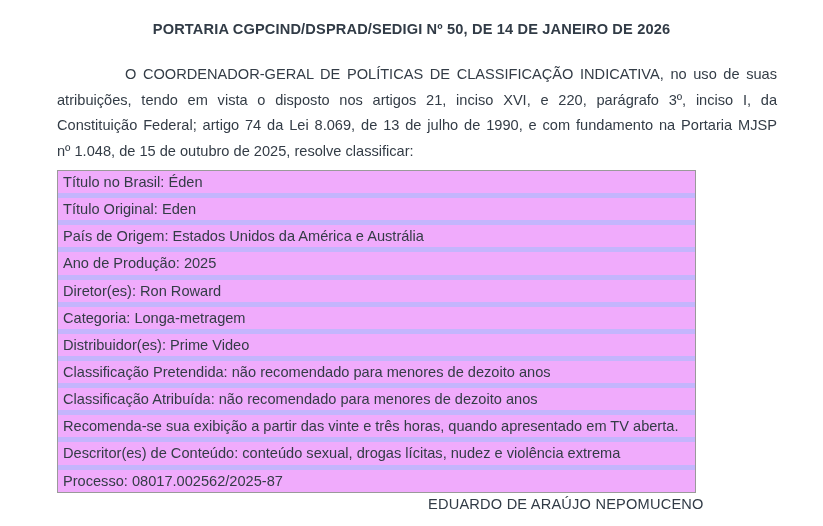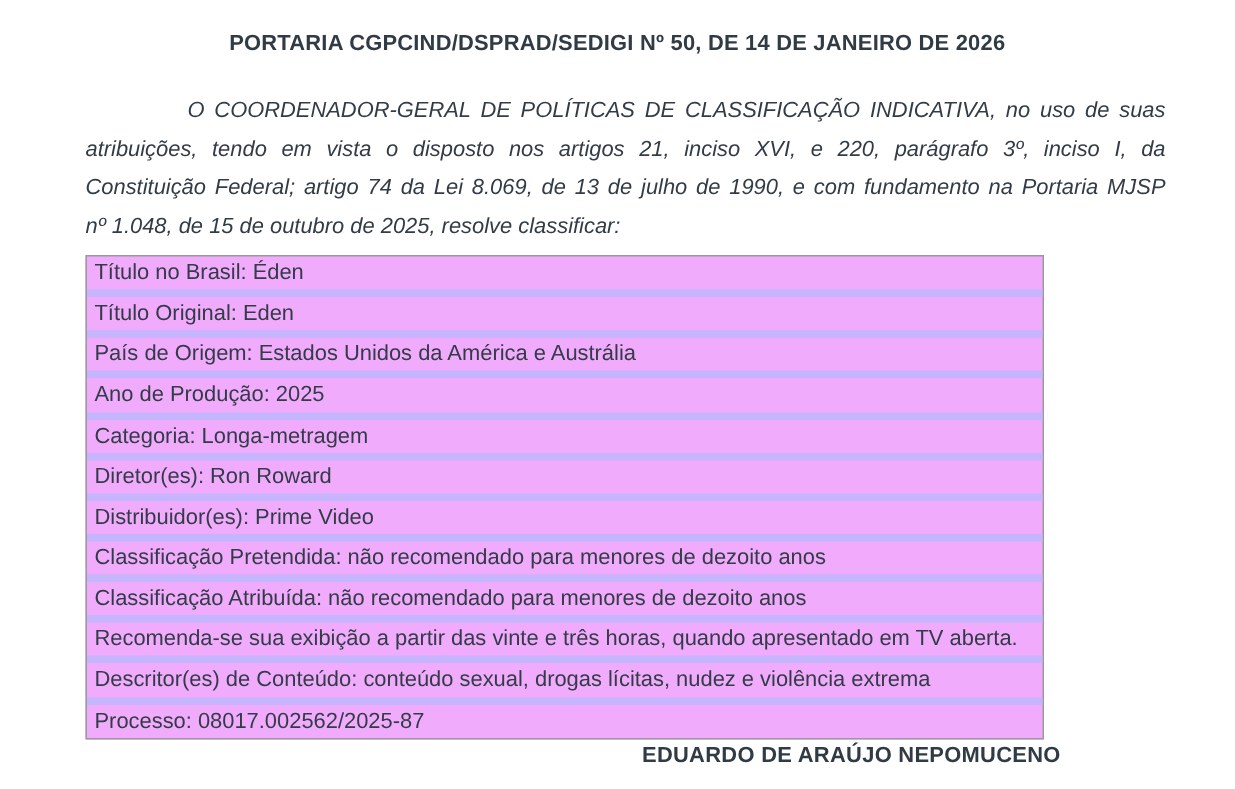--- a/index.html
+++ b/index.html
@@ -31,21 +31,20 @@
   }
   .preamble {
     position: absolute;
     top: 62px;
     left: 57px;
     width: 720px;
     margin: 0;
     font-size: 14.6px;
     line-height: 25.6px;
     color: #333c46;
-    font-style: italic;
   }
   .preamble .pline {
     display: block;
     text-align: justify;
     text-align-last: justify;
   }
   .preamble .pline.first {
     text-indent: 68px;
   }
   .preamble .pline.last {
@@ -72,21 +71,21 @@
   }
   .trow:first-child {
     border-top: none;
   }
   .signature {
     position: absolute;
     top: 496px;
     left: 428px;
     margin: 0;
     font-size: 14.6px;
-    font-weight: bold;
+    font-weight: normal;
     letter-spacing: 0.2px;
     white-space: nowrap;
     color: #313b46;
   }
 </style>
 </head>
 <body>
 
 <div class="page">
 
@@ -97,22 +96,22 @@
     <span class="pline">atribuições, tendo em vista o disposto nos artigos 21, inciso XVI, e 220, parágrafo 3º, inciso I, da</span>
     <span class="pline">Constituição Federal; artigo 74 da Lei 8.069, de 13 de julho de 1990, e com fundamento na Portaria MJSP</span>
     <span class="pline last">nº 1.048, de 15 de outubro de 2025, resolve classificar:</span>
   </p>
 
   <div class="class-table">
     <div class="trow">Título no Brasil: Éden</div>
     <div class="trow">Título Original: Eden</div>
     <div class="trow">País de Origem: Estados Unidos da América e Austrália</div>
     <div class="trow">Ano de Produção: 2025</div>
+    <div class="trow">Diretor(es): Ron Roward</div>
     <div class="trow">Categoria: Longa-metragem</div>
-    <div class="trow">Diretor(es): Ron Roward</div>
     <div class="trow">Distribuidor(es): Prime Video</div>
     <div class="trow">Classificação Pretendida: não recomendado para menores de dezoito anos</div>
     <div class="trow">Classificação Atribuída: não recomendado para menores de dezoito anos</div>
     <div class="trow">Recomenda-se sua exibição a partir das vinte e três horas, quando apresentado em TV aberta.</div>
     <div class="trow">Descritor(es) de Conteúdo: conteúdo sexual, drogas lícitas, nudez e violência extrema</div>
     <div class="trow">Processo: 08017.002562/2025-87</div>
   </div>
 
   <p class="signature">EDUARDO DE ARAÚJO NEPOMUCENO</p>
 

